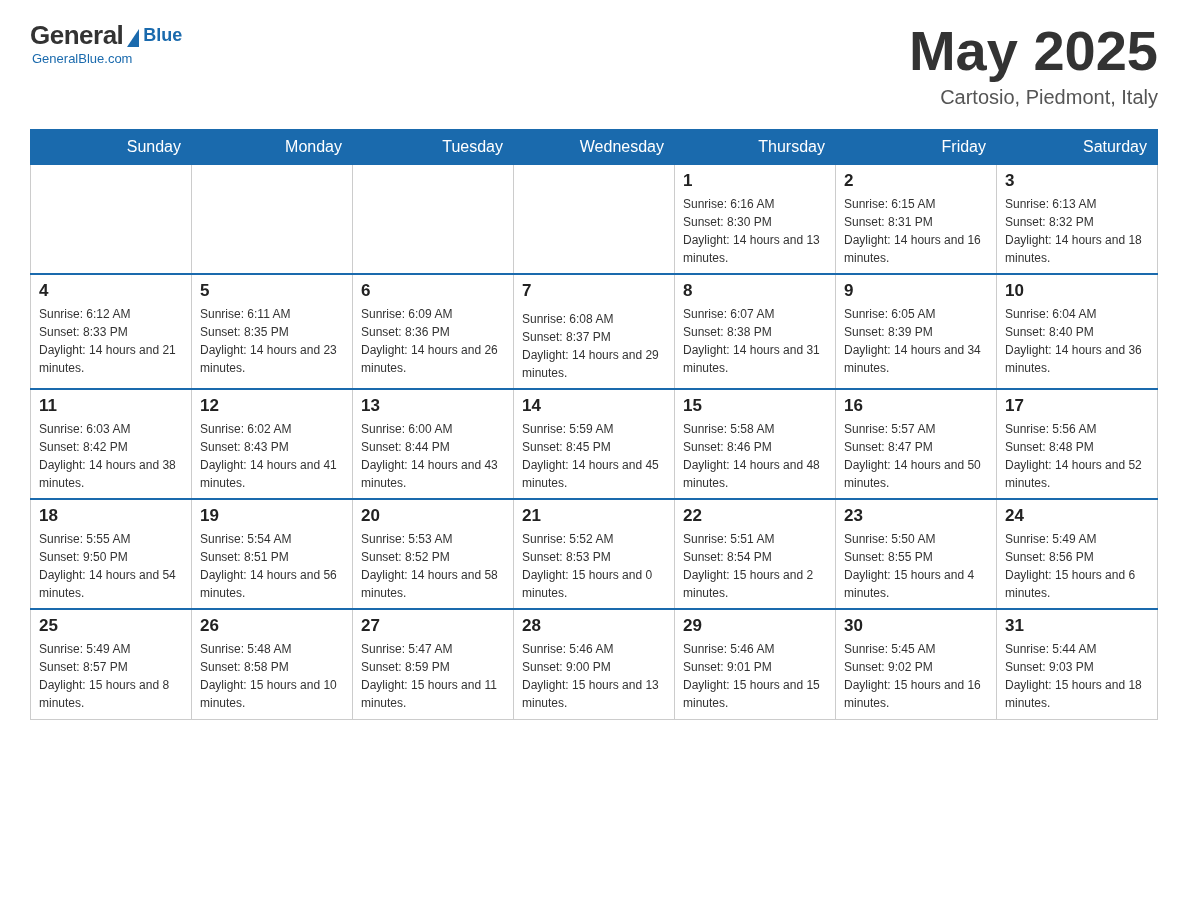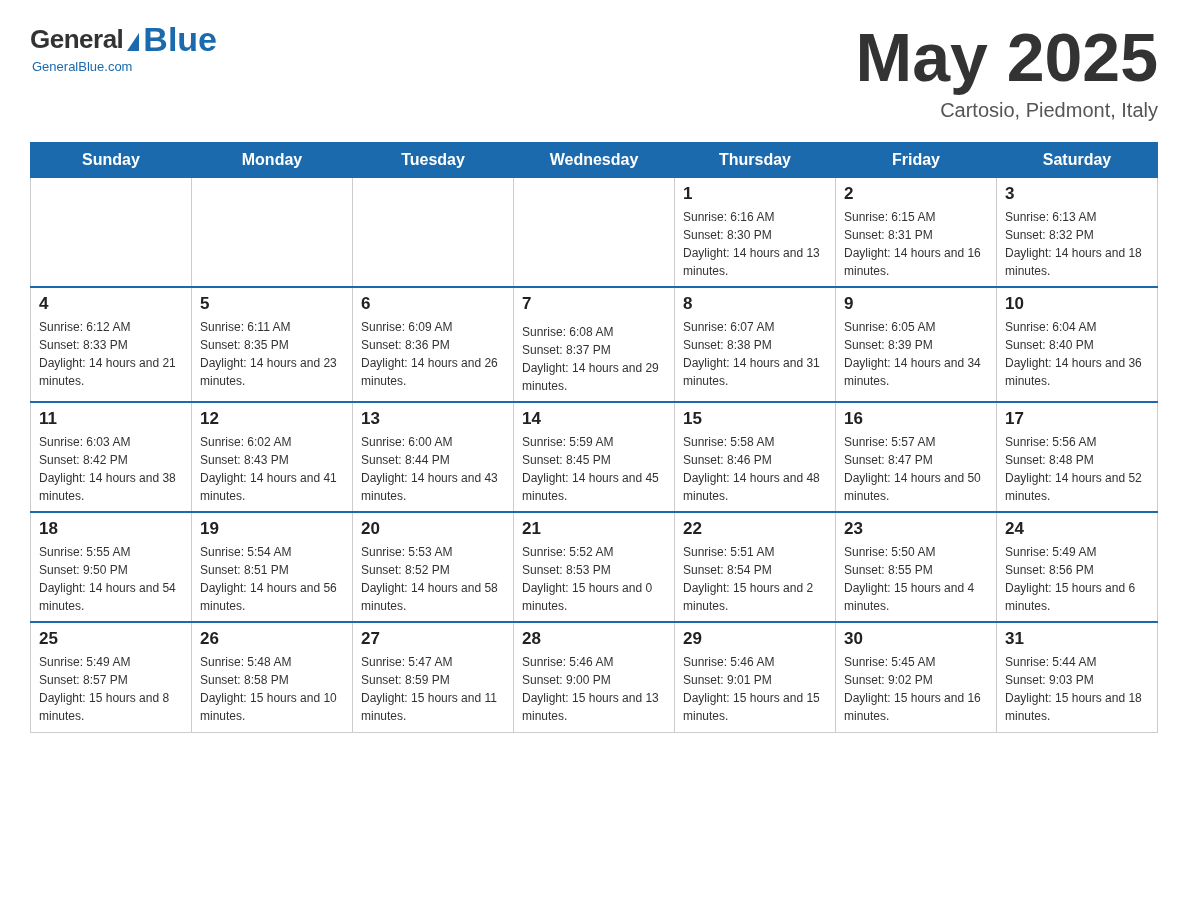--- a/index.html
+++ b/index.html
@@ -41,39 +41,39 @@
       width: 0;
       height: 0;
       border-left: 12px solid transparent;
       border-right: 0px solid transparent;
       border-bottom: 18px solid #1a6aad;
       margin-left: 4px;
       margin-top: 4px;
     }
 
     .logo-blue {
-      font-size: 34px;
+      font-size: 18px;
       font-weight: bold;
       color: #1a6aad;
       margin-left: 4px;
     }
 
     .logo-underline {
       color: #1a6aad;
       font-size: 13px;
       margin-left: 2px;
       margin-top: 0px;
     }
 
     .title-area {
       text-align: right;
     }
 
     .month-title {
-      font-size: 68px;
+      font-size: 56px;
       font-weight: bold;
       color: #333;
       line-height: 1.1;
     }
 
     .location-title {
       font-size: 20px;
       color: #555;
       margin-top: 4px;
     }
@@ -81,23 +81,23 @@
     .calendar {
       width: 100%;
       border-collapse: collapse;
       border: 1px solid #aaa;
     }
 
     .calendar th {
       background-color: #1a6aad;
       color: #fff;
       font-size: 16px;
-      font-weight: bold;
+      font-weight: normal;
       padding: 8px 10px;
-      text-align: center;
+      text-align: right;
       border: 1px solid #1a6aad;
     }
 
     .calendar td {
       vertical-align: top;
       width: calc(100% / 7);
       padding: 6px 8px;
       border: 1px solid #ccc;
       min-height: 90px;
       height: 110px;

